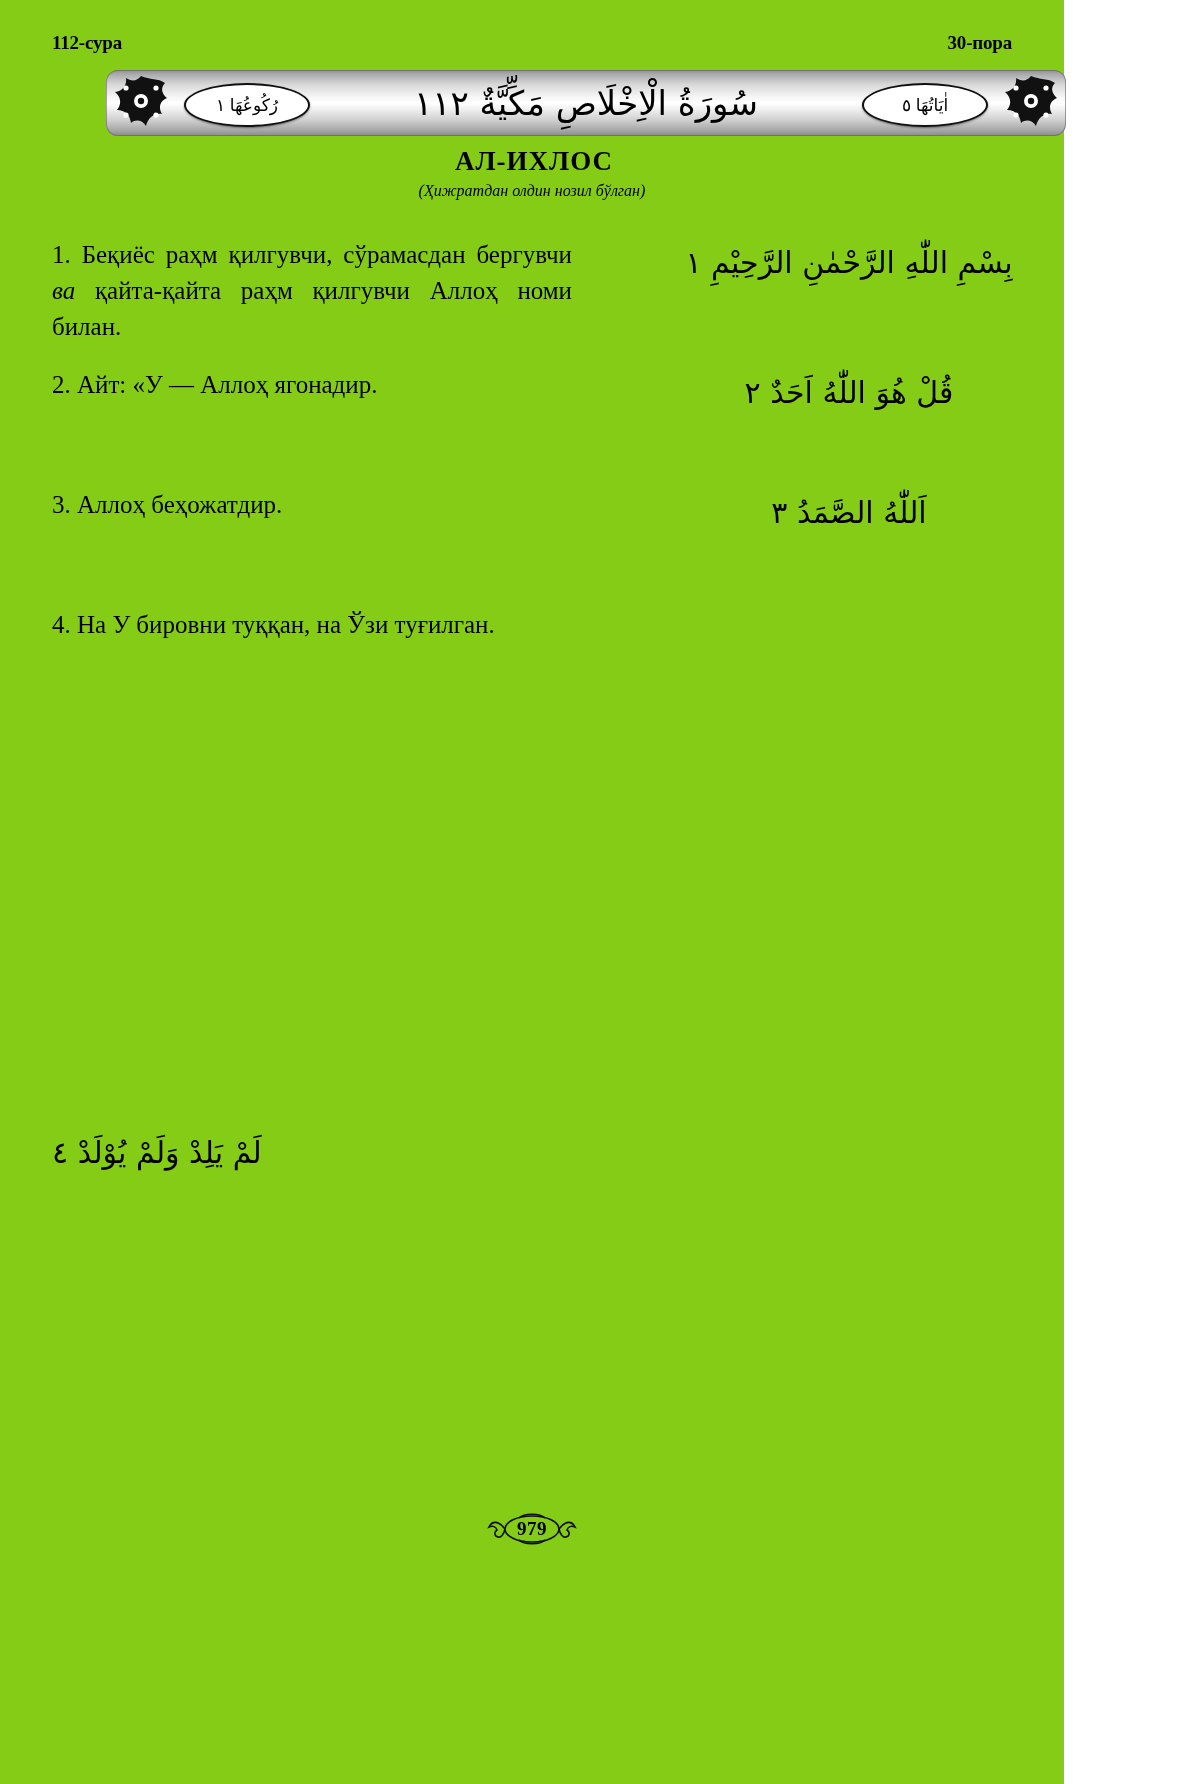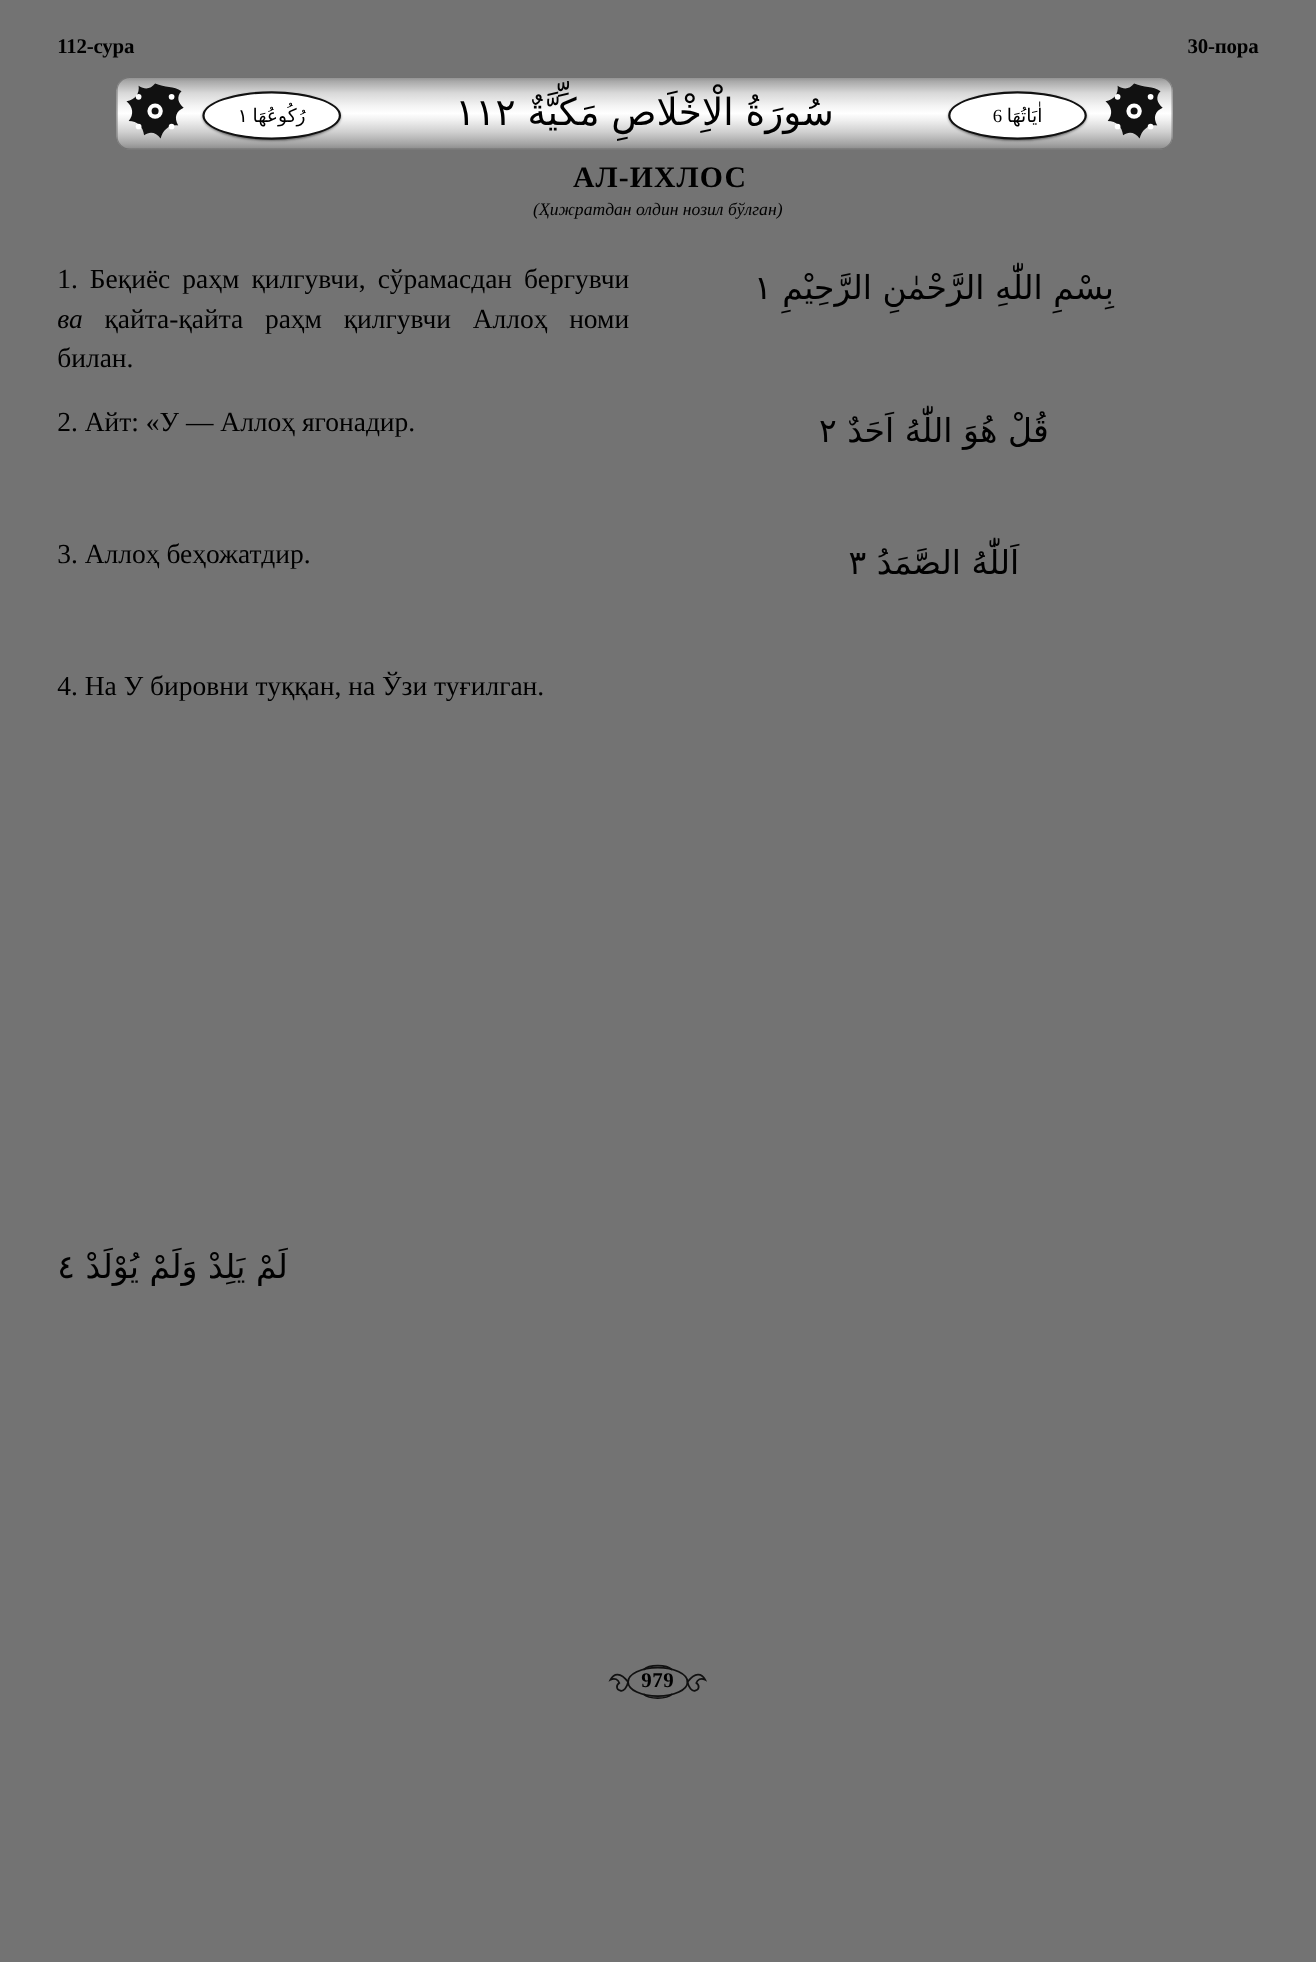--- a/index.html
+++ b/index.html
@@ -12,23 +12,23 @@
     height: 1784px;
     position: relative;
     font-family: "Liberation Serif", "DejaVu Serif", serif;
     color: #000000;
     overflow: hidden;
   }
 
   .page {
     position: absolute;
     left: 0; top: 0;
-    width: 1196px;
+    width: 1064px;
     height: 1784px;
-    background: #737373;
+    background: #84cc16;
   }
 
   
   .running-head {
     position: absolute;
     left: 52px;
     right: 52px;
     top: 32px;
     height: 26px;
     display: flex;
@@ -81,21 +81,21 @@
     position: absolute;
     top: 13px;
     width: 122px;
     height: 40px;
     border-radius: 50%;
     background: #ffffff;
     border: 2px solid #111;
     display: flex;
     align-items: center;
     justify-content: center;
-    font-family: Liberation Serif, serif;
+    font-family: Liberation Sans, sans-serif;
     font-size: 17px;
     direction: rtl;
     color: #000;
     box-shadow: 0 1px 2px rgba(0,0,0,0.45);
   }
   .medallion.left  { left: 78px; }
   .medallion.right { right: 78px; }
 
   .banner-title {
     position: absolute;
@@ -245,21 +245,21 @@
         </svg>
       </span>
     </div>
 
     <div class="banner-title">سُورَةُ الْاِخْلَاصِ مَكِّيَّةٌ ١١٢</div>
 
     <div class="medallion left">
       <span>رُكُوعُهَا ١</span>
     </div>
     <div class="medallion right">
-      <span>اٰيَاتُهَا 6</span>
+      <span>اٰيَاتُهَا ٥</span>
     </div>
   </div>
 
   <div class="sura-title">АЛ-ИХЛОС</div>
   <div class="sura-subtitle">(Ҳижратдан олдин нозил бўлган)</div>
 
   <div class="body">
 
     <div class="verse-row r1">
       <div class="col-uz"><span>1. Беқиёс раҳм қилгувчи, сўрамасдан бергувчи </span><span class="ital">ва</span><span> қайта-қайта раҳм қилгувчи Аллоҳ номи билан.</span></div>

